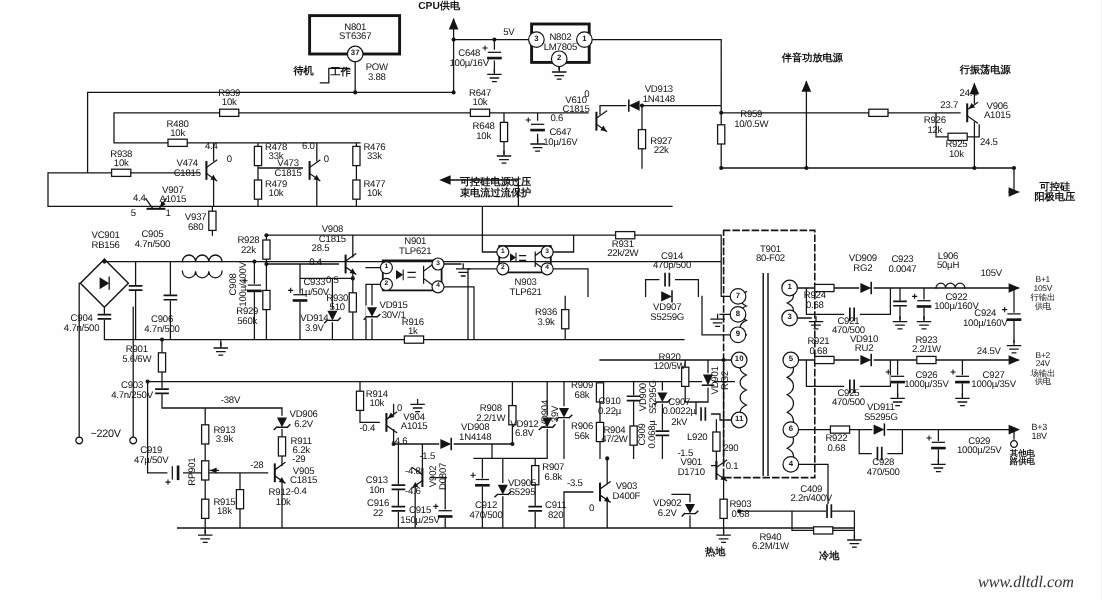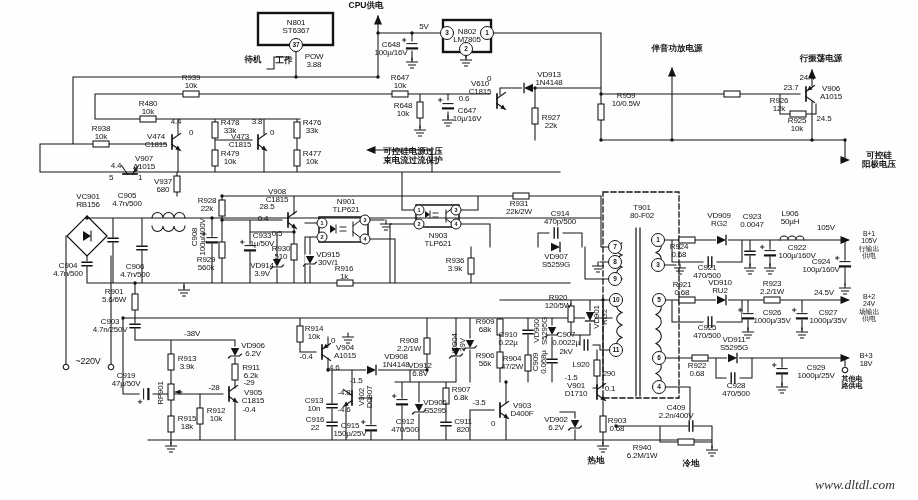--- a/index.html
+++ b/index.html
@@ -371,21 +371,21 @@
       <span class="lbl" style="left: 156px; top: 141px;">V474
 C1815</span>
       <span class="lbl" style="left: 176px; top: 122px;">4.4</span>
       <span class="lbl" style="left: 191px; top: 133px;">0</span>
       <span class="lbl" style="left: 230px; top: 127px;">R478
 33k</span>
       <span class="lbl" style="left: 230px; top: 158px;">R479
 10k</span>
       <span class="lbl" style="left: 240px; top: 141px;">V473
 C1815</span>
-      <span class="lbl" style="left: 257px; top: 122px;">3.8</span>
+      <span class="lbl" style="left: 257px; top: 122px;">6.0</span>
       <span class="lbl" style="left: 272px; top: 133px;">0</span>
       <span class="lbl" style="left: 312px; top: 127px;">R476
 33k</span>
       <span class="lbl" style="left: 312px; top: 158px;">R477
 10k</span>
       <span class="lbl" style="left: 144px; top: 163px;">V907
 A1015</span>
       <span class="lbl" style="left: 116px; top: 166px;">4.4</span>
       <span class="lbl" style="left: 111px; top: 178px;">5</span>
       <span class="lbl" style="left: 140px; top: 178px;">1</span>
@@ -442,21 +442,21 @@
       <span class="lbl" style="left: 642px; top: 212px;">T901
 80-F02</span>
       <span class="lbl" style="left: 192px; top: 334px;">-38V</span>
       <span class="lbl" style="left: 187px; top: 363px;">R913
 3.9k</span>
       <span class="lbl v" style="left: 161px; top: 393px;">RP901</span>
       <span class="lbl" style="left: 126px; top: 380px;">C919
 47µ/50V</span>
       <span class="lbl" style="left: 187px; top: 423px;">R915
 18k</span>
-      <span class="lbl" style="left: 216px; top: 415px;">R912
+      <span class="lbl" style="left: 233px; top: 415px; text-align: right;">R912
 10k</span>
       <span class="lbl" style="left: 253px; top: 350px;">VD906
 6.2V</span>
       <span class="lbl" style="left: 251px; top: 372px;">R911
 6.2k</span>
       <span class="lbl" style="left: 214px; top: 388px;">-28</span>
       <span class="lbl" style="left: 249px; top: 383px;">-29</span>
       <span class="lbl" style="left: 253px; top: 397px;">V905
 C1815</span>
       <span class="lbl" style="left: 249px; top: 410px;">-0.4</span>
@@ -479,21 +479,21 @@
       <span class="lbl" style="left: 314px; top: 405px;">C913
 10n</span>
       <span class="lbl" style="left: 315px; top: 424px;">C916
 22</span>
       <span class="lbl" style="left: 350px; top: 430px;">C915
 150µ/25V</span>
       <span class="lbl" style="left: 405px; top: 426px;">C912
 470/500</span>
       <span class="lbl" style="left: 435px; top: 407px;">VD905
 S5295</span>
-      <span class="lbl" style="left: 420px; top: 358px; margin-top: 12px;">VD912
+      <span class="lbl" style="left: 437px; top: 358px;">VD912
 6.8V</span>
       <span class="lbl v" style="left: 459px; top: 345px;">VD904
 39V</span>
       <span class="lbl" style="left: 461px; top: 394px;">R907
 6.8k</span>
       <span class="lbl" style="left: 463px; top: 426px;">C911
 820</span>
       <span class="lbl" style="left: 522px; top: 410px;">V903
 D400F</span>
       <span class="lbl" style="left: 479px; top: 403px;">-3.5</span>

